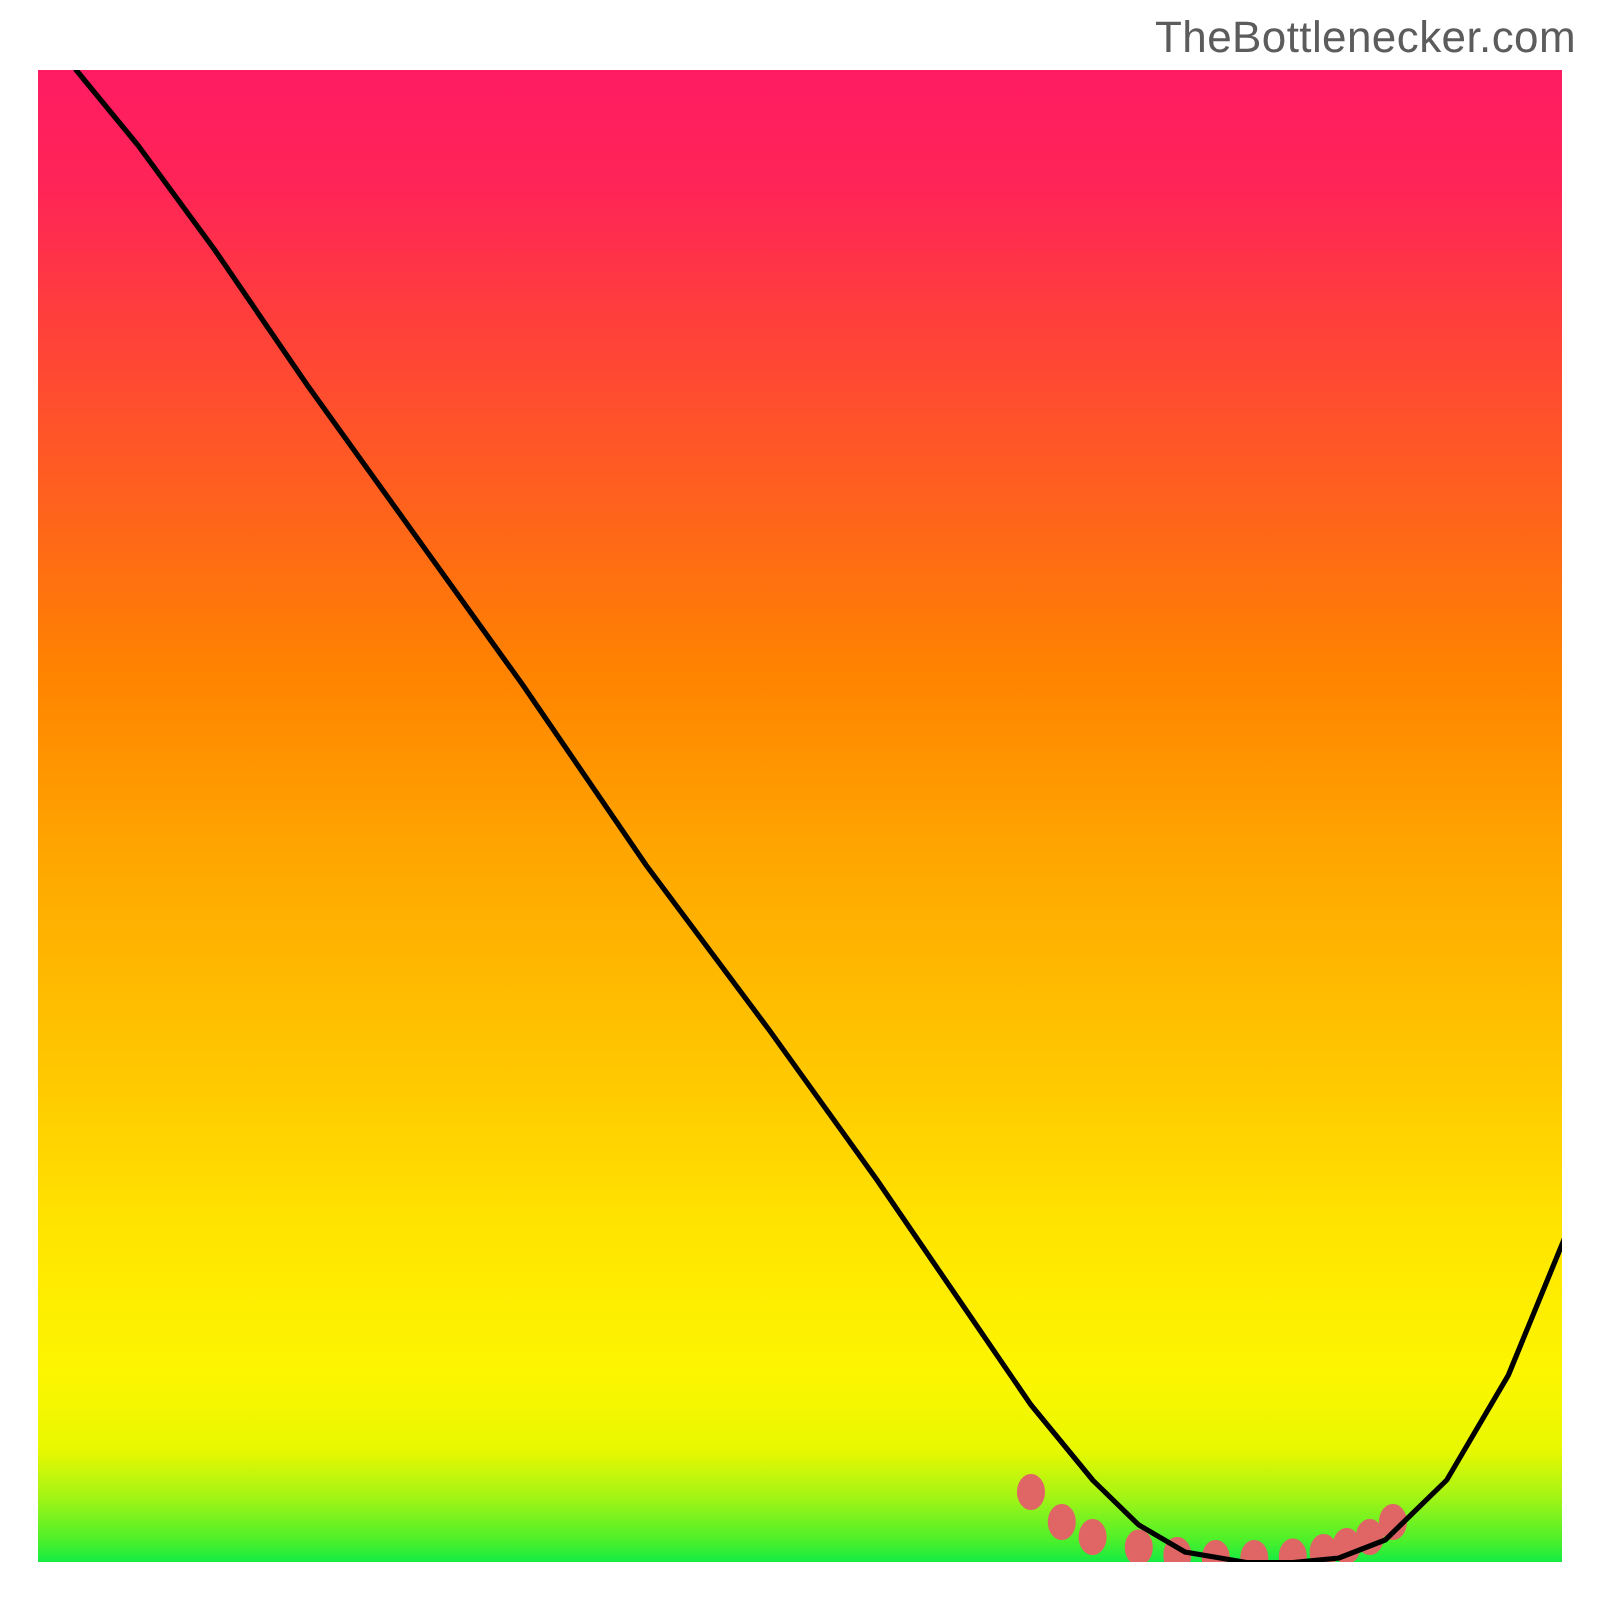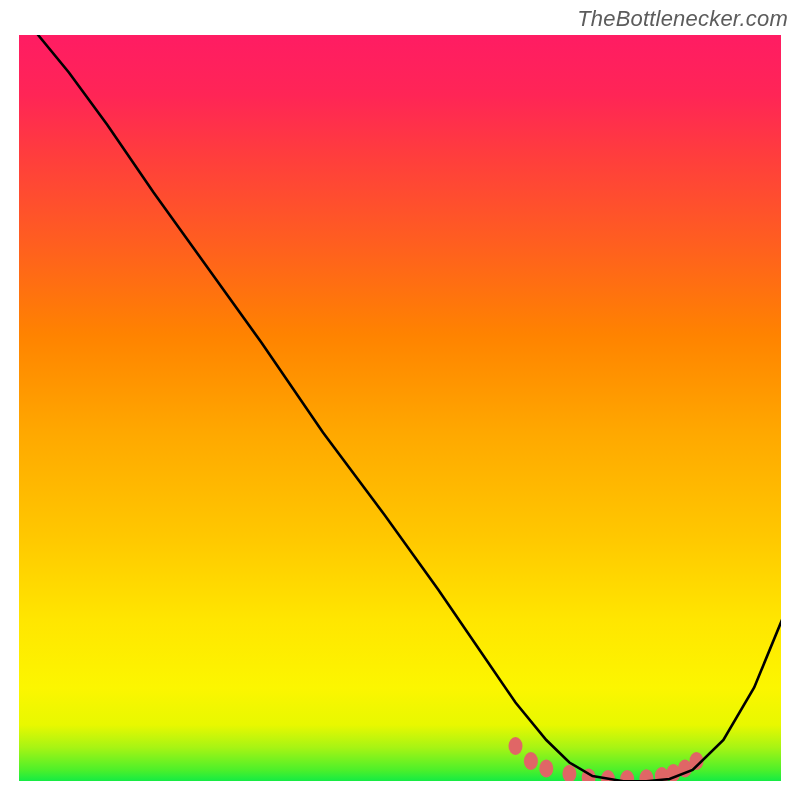--- a/index.html
+++ b/index.html
@@ -8,21 +8,20 @@
     width: 800px;
     height: 800px;
     overflow: hidden;
     background: #ffffff;
     font-family: Arial, Helvetica, sans-serif;
   }
   .chart-container {
     position: relative;
     width: 800px;
     height: 800px;
-    font-style: italic;
   }
   .attribution {
     position: absolute;
     top: 6px;
     right: 12px;
     font-size: 22px;
     font-weight: 400;
     color: #5c5c5c;
     letter-spacing: 0.2px;
   }

